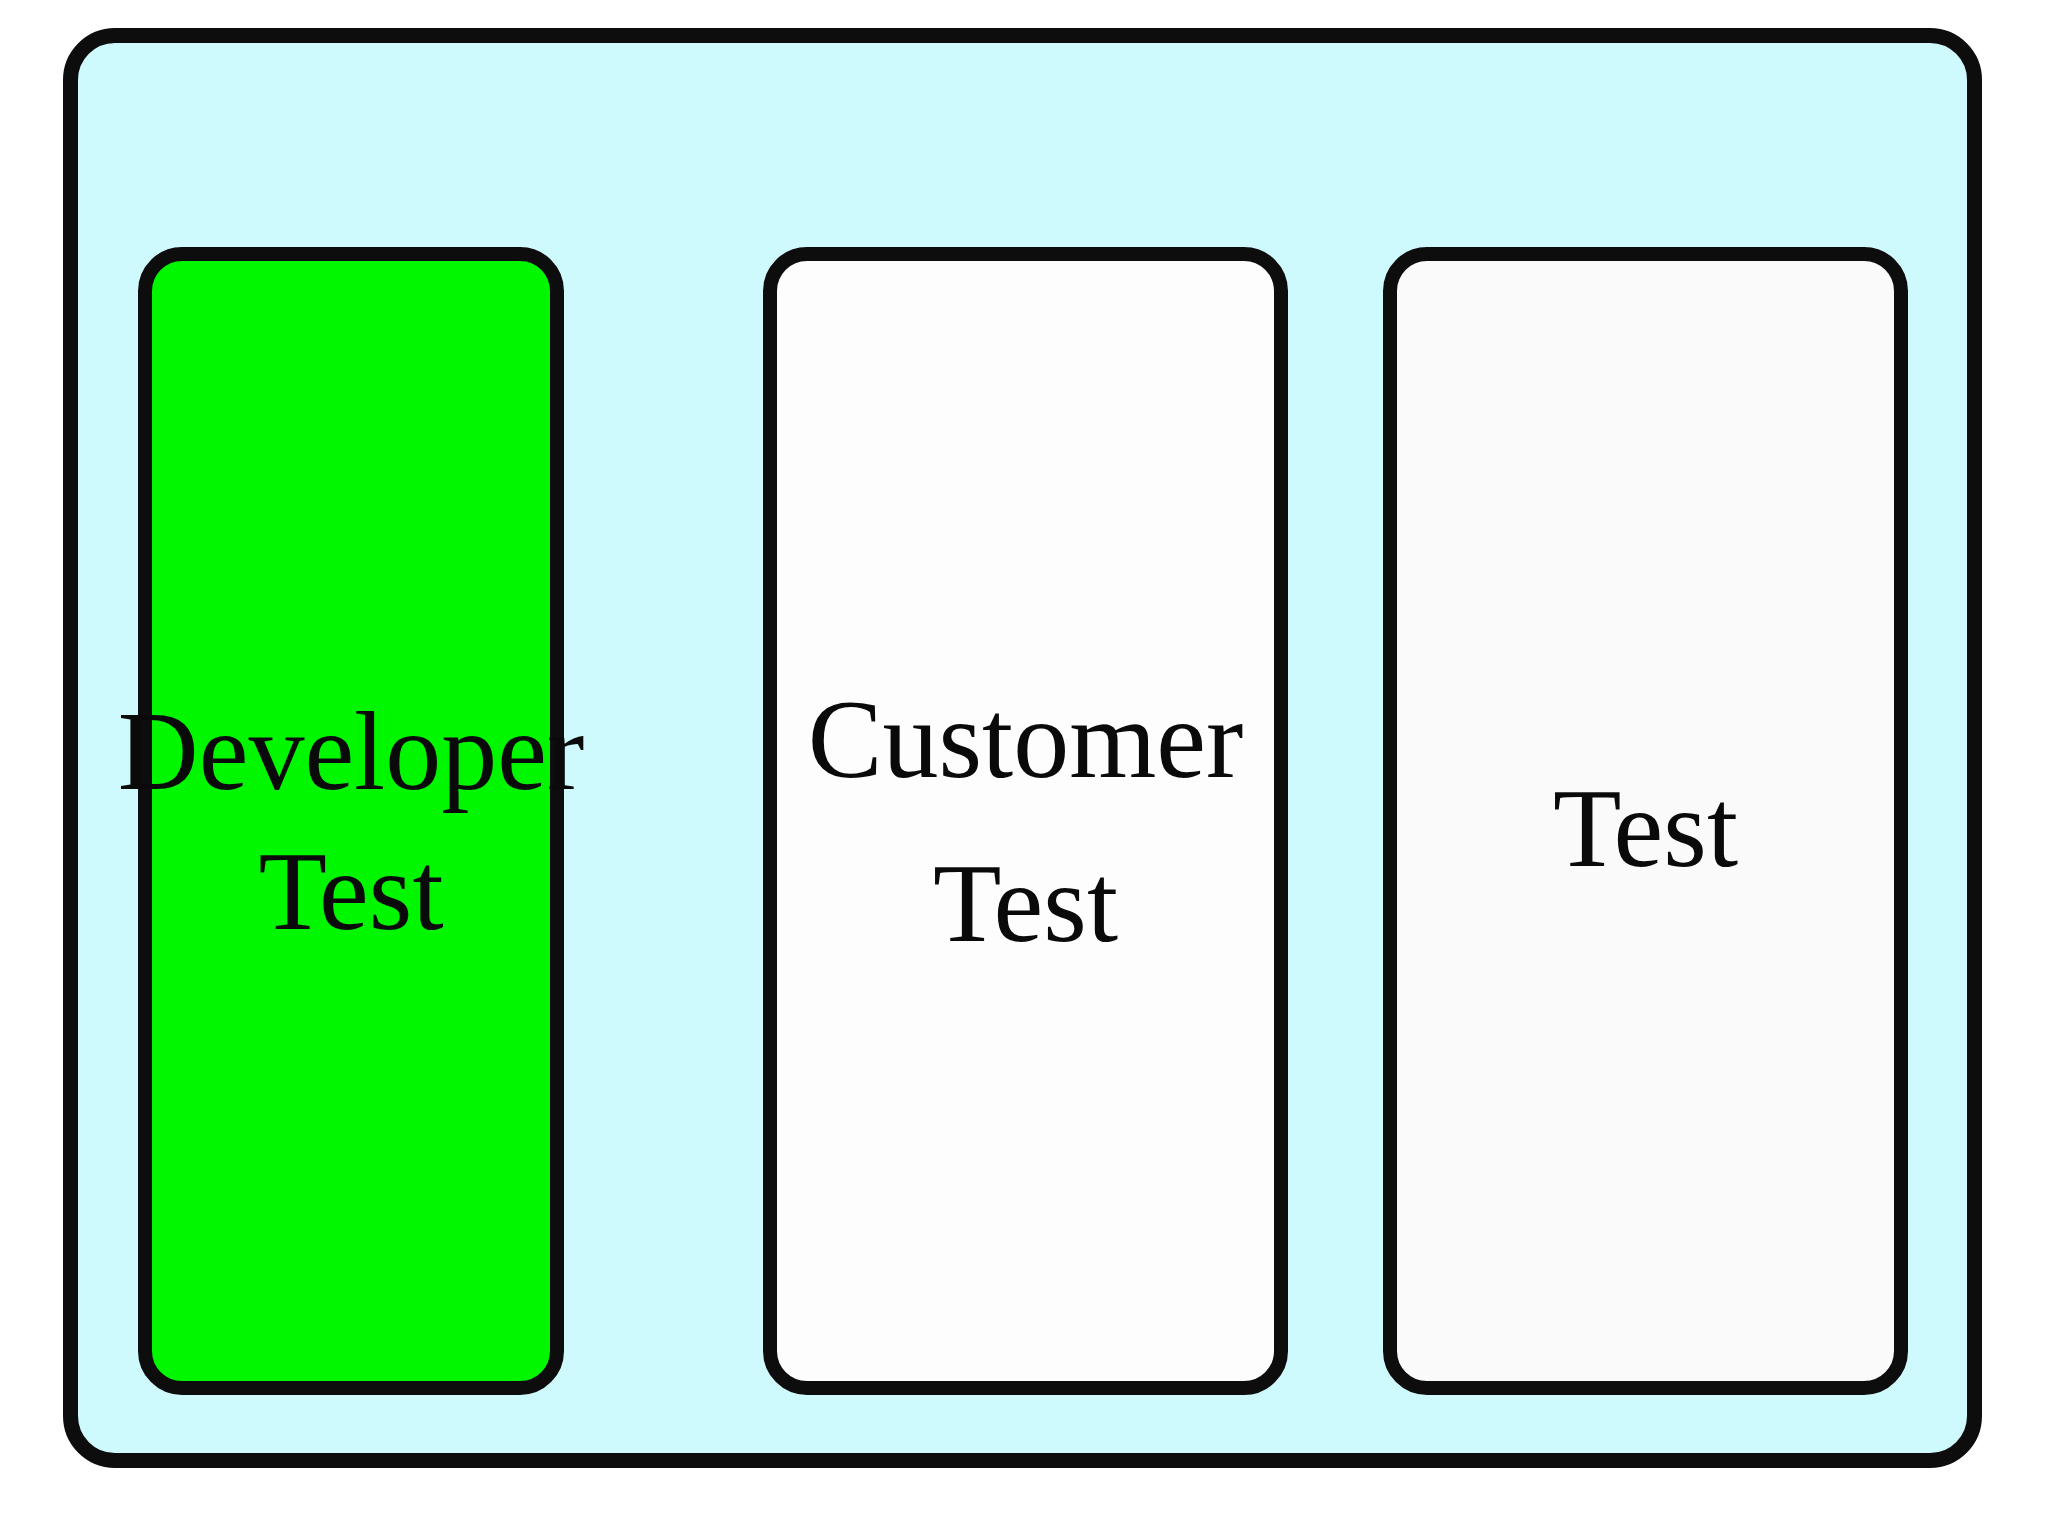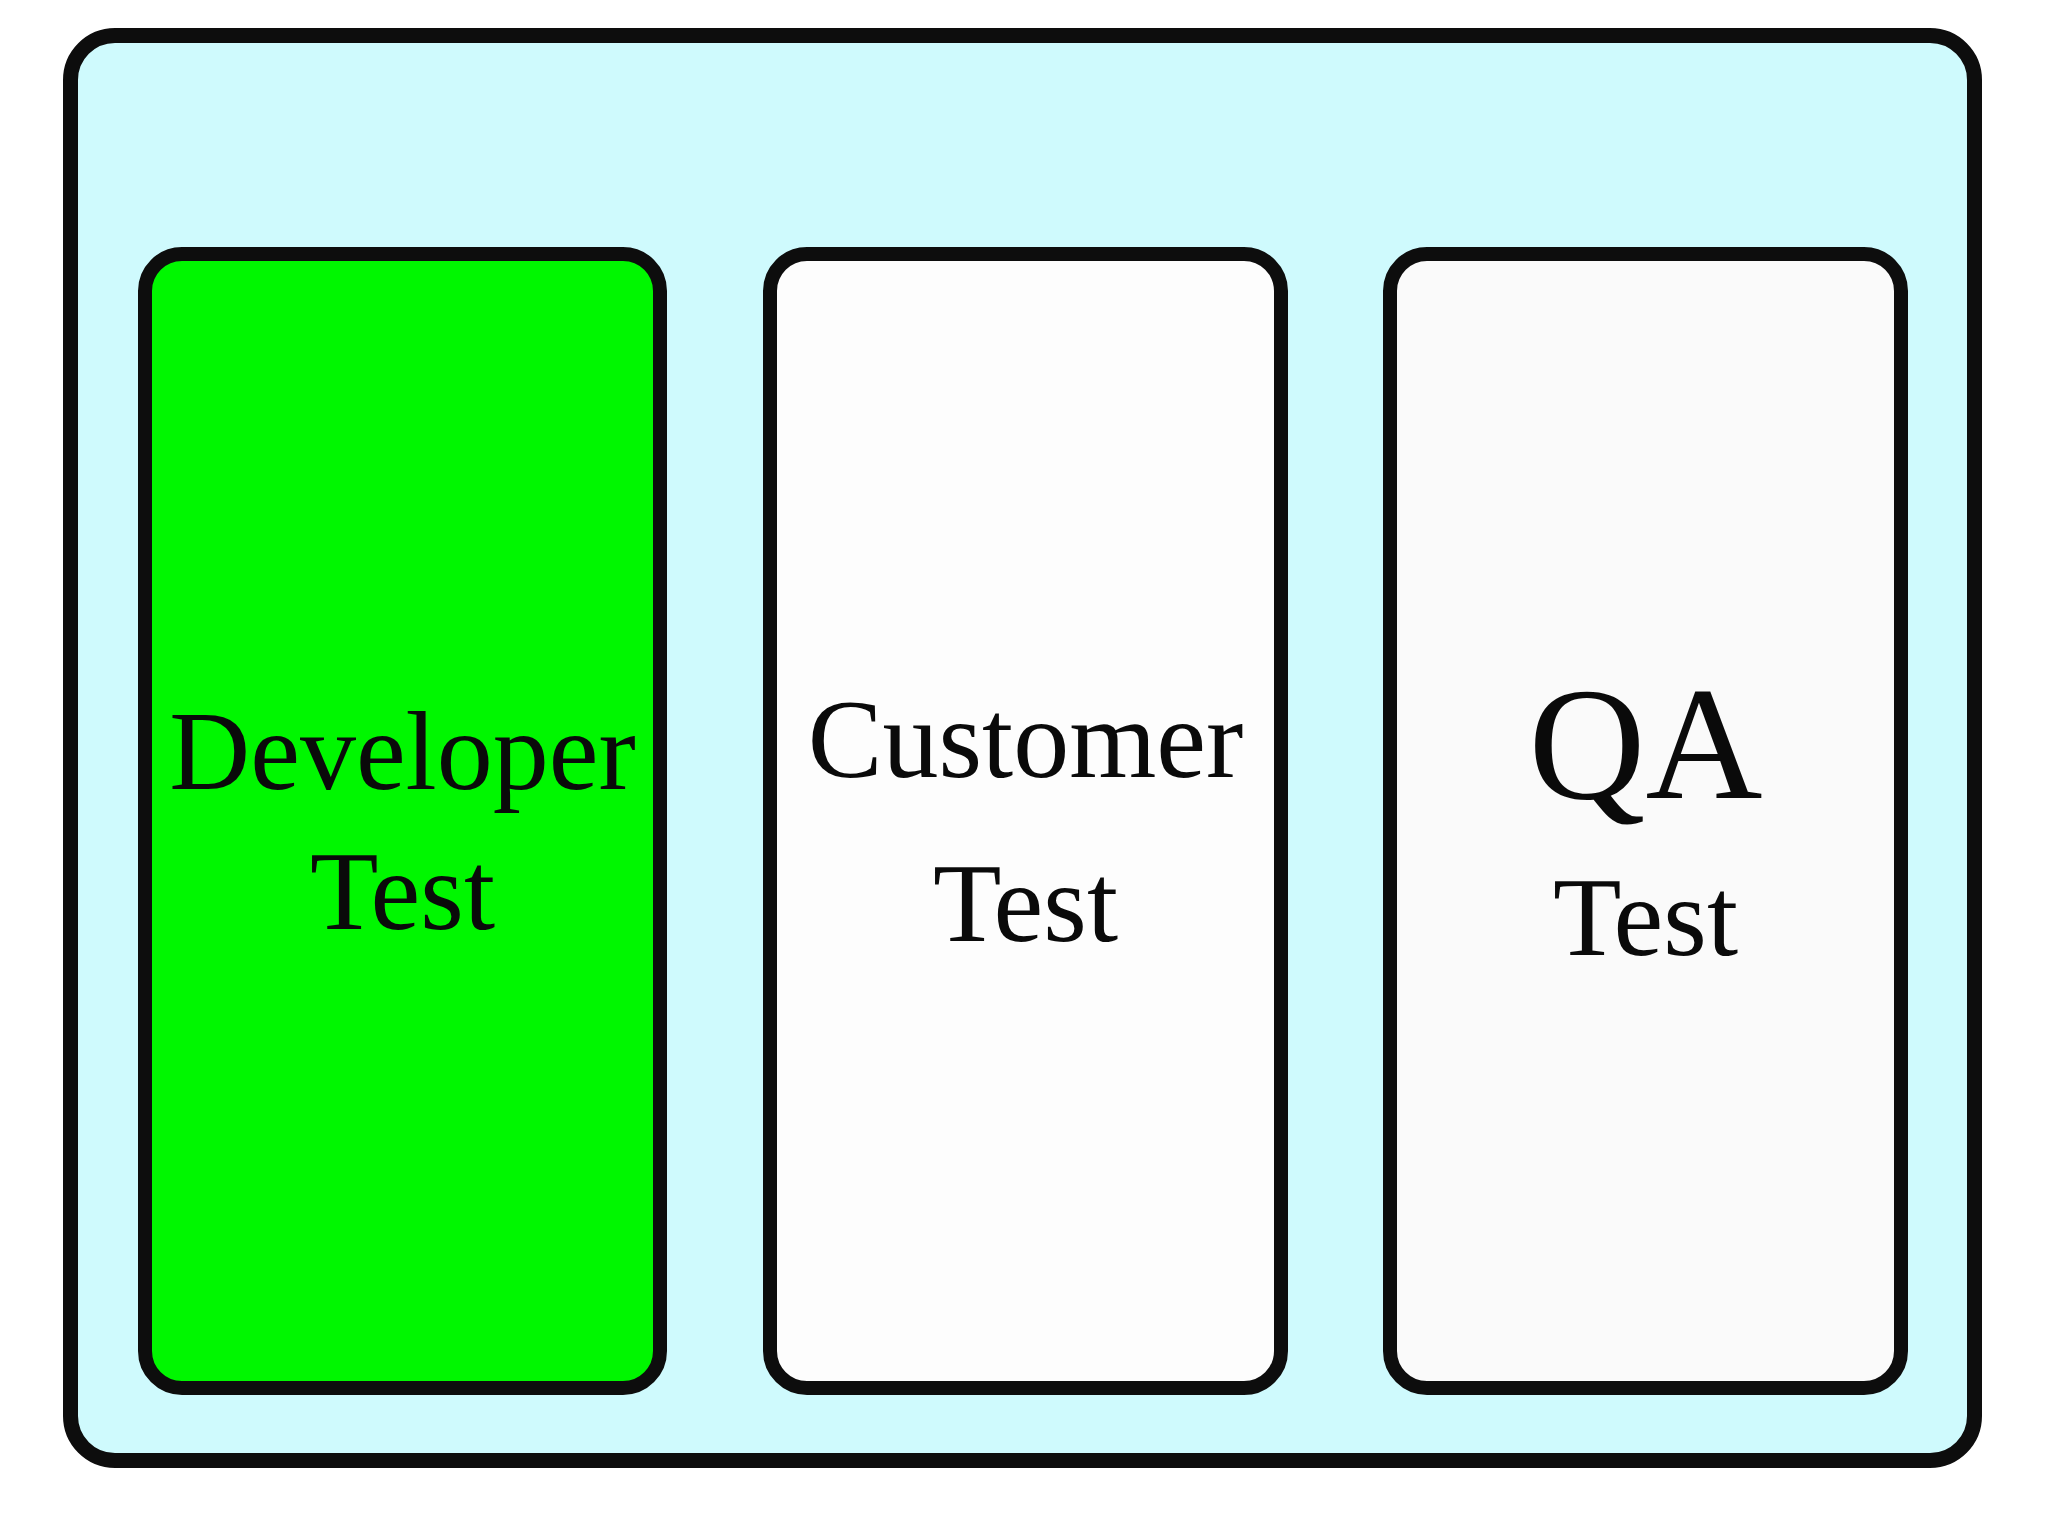--- a/index.html
+++ b/index.html
@@ -35,21 +35,21 @@
     box-sizing: border-box;
     border: 14px solid #0d0d0d;
     border-radius: 44px;
     display: flex;
     flex-direction: column;
     align-items: center;
     justify-content: center;
     text-align: center;
     color: #0a0a0a;
   }
-  .box-1 { left: 60px;   width: 529px; }
+  .box-1 { left: 60px;   width: 426px; }
   .box-2 { left: 685px;  width: 525px; gap: 24px; }
   .box-3 { left: 1305px; width: 525px; }
   .label-line {
     font-size: 112px;
     line-height: 140px;
     white-space: nowrap;
   }
   .label-line-big {
     font-size: 162px;
     line-height: 178px;
@@ -67,18 +67,17 @@
       <div class="label-line">Developer</div>
       <div class="label-line">Test</div>
     </div>
 
     <div class="inner-box box-2" style="background: rgb(253, 253, 253);">
       <div class="label-line">Customer</div>
       <div class="label-line">Test</div>
     </div>
 
     <div class="inner-box box-3" style="background: rgb(250, 250, 250);">
-      <div class="label-line-big">QA</div>
       <div class="label-line">Test</div>
     </div>
 
   </div>
 </div>
 
 </body></html>

